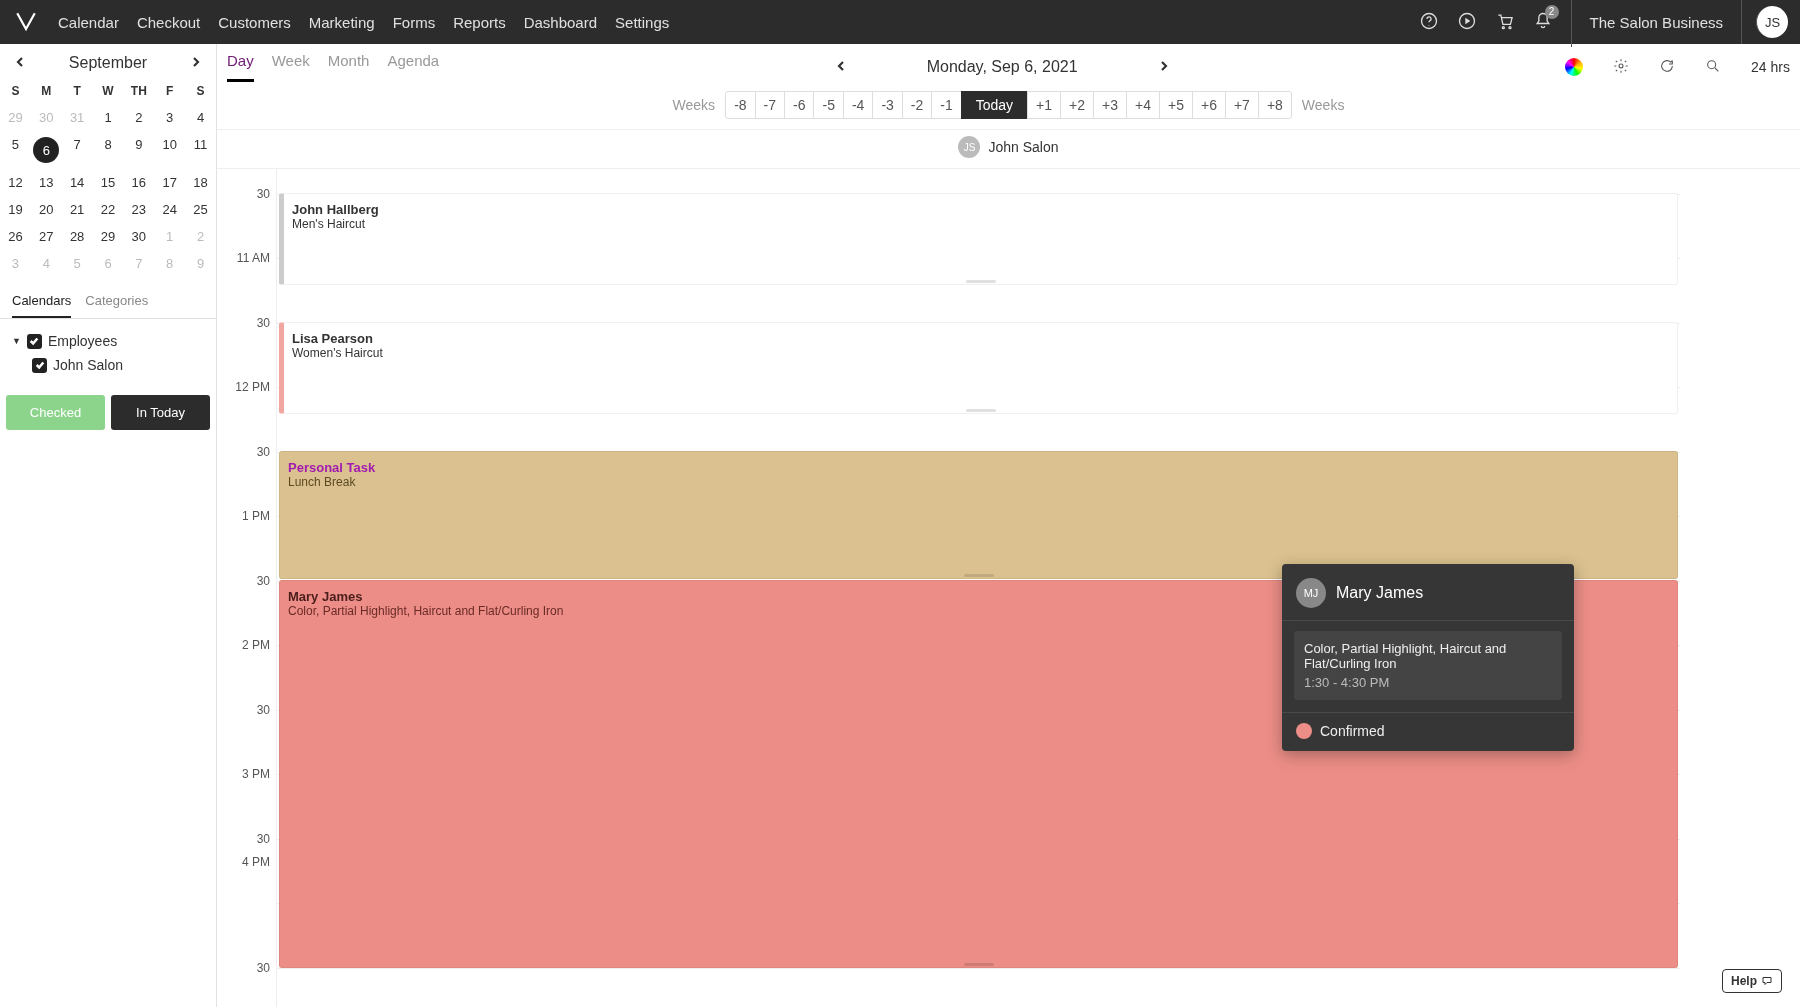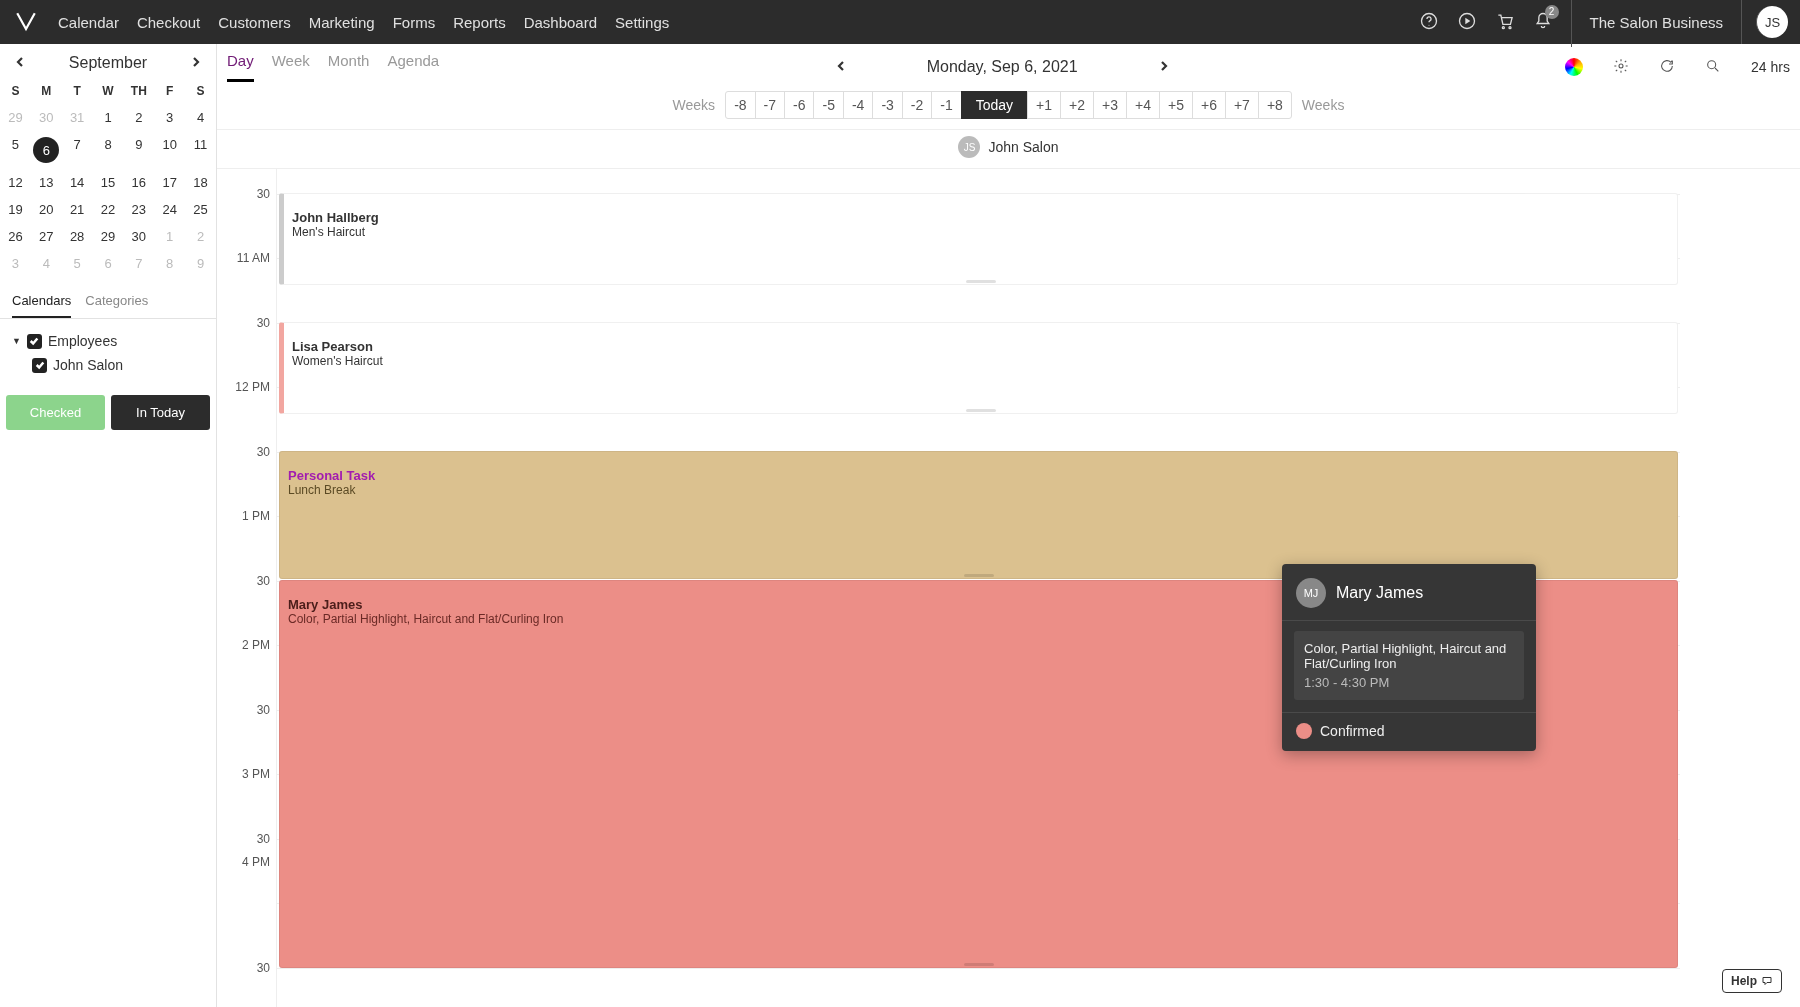--- a/index.html
+++ b/index.html
@@ -75,33 +75,33 @@
 .res-av { width: 22px; height: 22px; border-radius: 11px; background: #bbb; color: #fff; font-size: 10px; display: flex; align-items: center; justify-content: center; }
 .res-name { font-size: 14px; font-weight: 500; }
 
 
 .cal-body { flex: 1; display: flex; overflow: hidden; position: relative; }
 .time-gutter { width: 60px; border-right: 1px solid #eee; position: relative; }
 .time-lbl { position: absolute; right: 6px; transform: translateY(-50%); font-size: 12px; color: #555; }
 .grid { flex: 1; position: relative; margin-right: 120px; }
 .h-line { position: absolute; left: 0; right: 0; border-top: 1px solid #eee; }
 
-.ev { position: absolute; left: 2px; right: 2px; border-radius: 3px; padding: 16px 8px; overflow: hidden; border: 1px solid rgba(0,0,0,0.06); }
+.ev { position: absolute; left: 2px; right: 2px; border-radius: 3px; padding: 8px 8px; overflow: hidden; border: 1px solid rgba(0,0,0,0.06); }
 .ev .t1 { font-size: 13px; font-weight: 600; }
 .ev .t2 { font-size: 12px; }
 .ev.white { background: #fff; border-left: 5px solid #ccc; }
 .ev.white2 { background: #fff; border-left: 5px solid #f2a6a0; }
 .ev.tan { background: #dbc18f; color: #5b4a24; }
 .ev.tan .t1 { color: #a21caf; }
 .ev.red { background: #ec8e87; color: #6b2a26; }
 .ev.red .t1 { color: #4b1d1a; }
 .ev .grip { position: absolute; bottom: 1px; left: 50%; transform: translateX(-50%); width: 30px; height: 3px; background: rgba(0,0,0,0.12); border-radius: 2px; }
 
 
-.popup { position: absolute; background: #363636; color: #eee; border-radius: 4px; width: 254px; padding: 0; box-shadow: 0 4px 16px rgba(0,0,0,0.3); }
+.popup { position: absolute; background: #363636; color: #eee; border-radius: 4px; width: 292px; padding: 0; box-shadow: 0 4px 16px rgba(0,0,0,0.3); }
 .popup::before { content: ""; position: absolute; left: -8px; top: 26px; border: 8px solid transparent; border-right-color: #363636; }
 .pp-head { display: flex; align-items: center; gap: 10px; padding: 14px 14px 12px; border-bottom: 1px solid #4a4a4a; }
 .pp-av { width: 30px; height: 30px; border-radius: 15px; background: #888; color: #fff; font-size: 11px; display: flex; align-items: center; justify-content: center; }
 .pp-name { font-size: 16px; font-weight: 500; color: #fff; }
 .pp-body { padding: 10px 12px 12px; }
 .pp-svc { background: #444; border-radius: 3px; padding: 10px; font-size: 13px; }
 .pp-time { color: #bbb; margin-top: 4px; font-size: 13px; }
 .pp-foot { display: flex; align-items: center; gap: 8px; padding: 10px 14px 12px; border-top: 1px solid #4a4a4a; font-size: 14px; }
 .pp-dot { width: 16px; height: 16px; border-radius: 8px; background: #ec8e87; }
 

